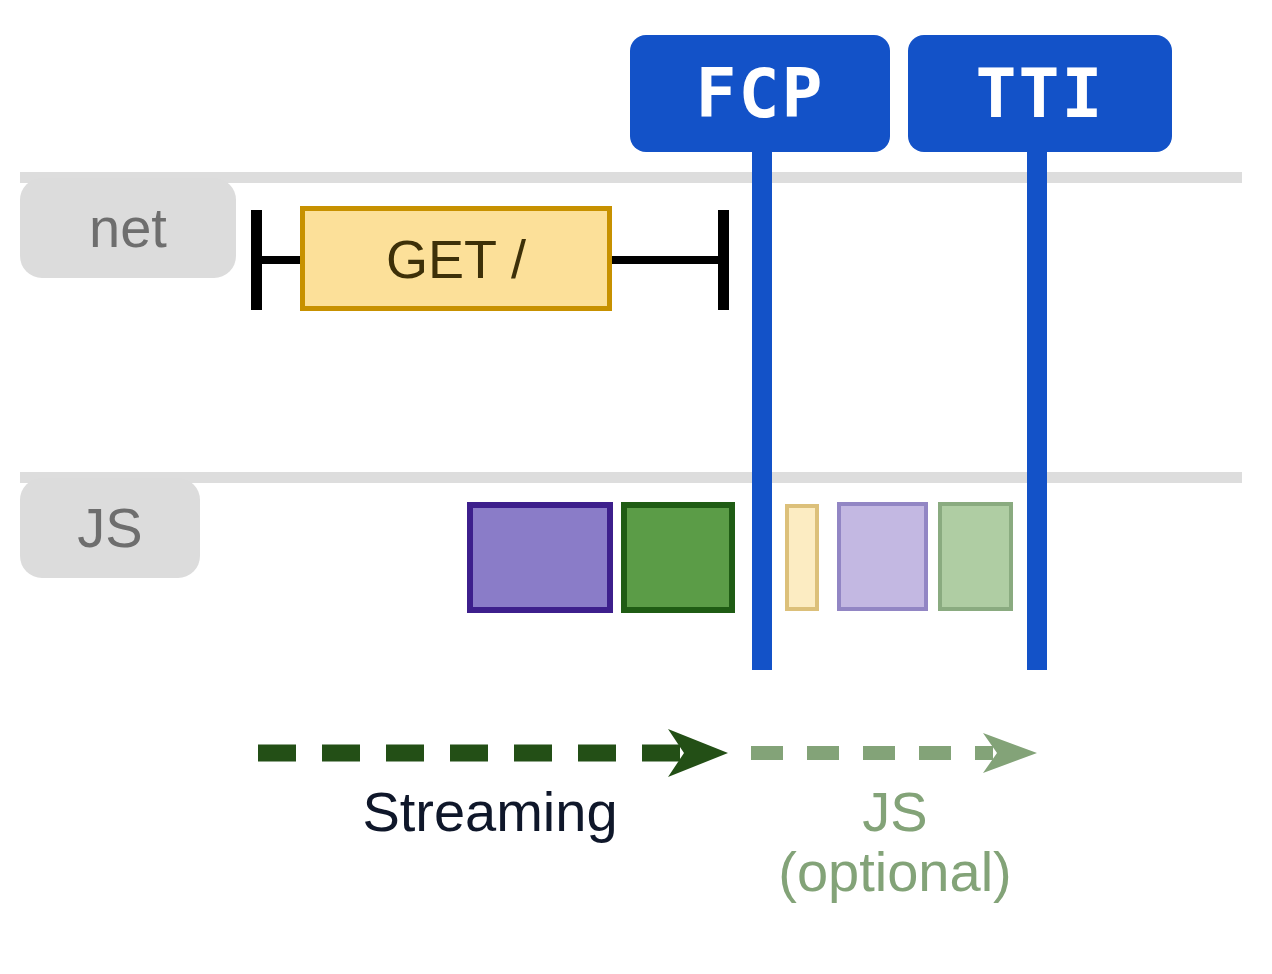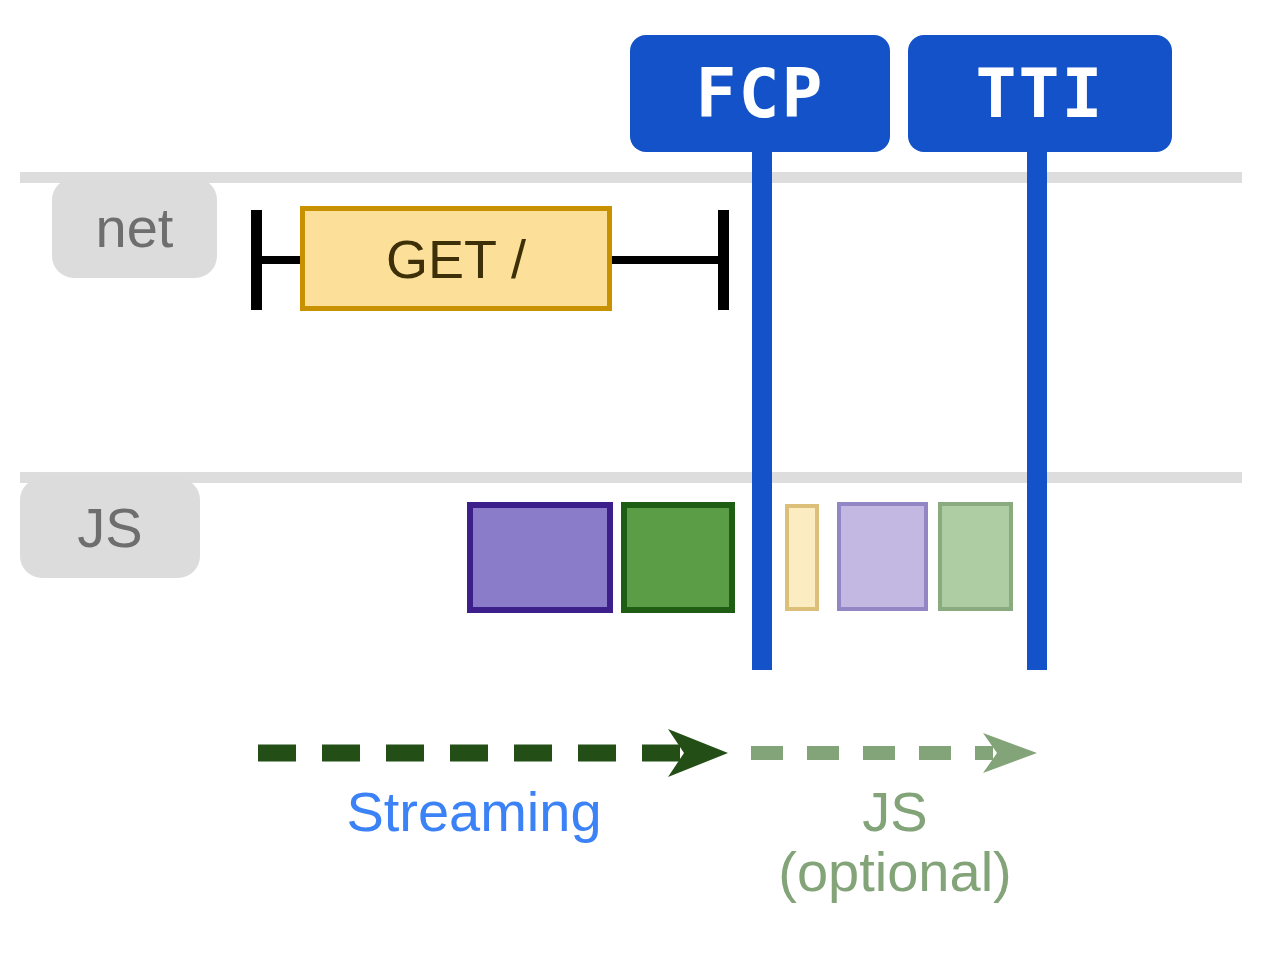--- a/index.html
+++ b/index.html
@@ -61,21 +61,21 @@
     background: #dcdcdc;
     border-radius: 22px;
     display: flex;
     align-items: center;
     justify-content: center;
     color: #6e6e6e;
     font-size: 56px;
     line-height: 1;
     font-family: "Liberation Sans", sans-serif;
   }
-  #pill-net { left: 20px; top: 178px; width: 165px; height: 100px; margin-left: 32px; }
+  #pill-net { left: 20px; top: 178px; width: 216px; height: 100px; }
   #pill-js  { left: 20px; top: 478px; width: 180px; height: 100px; }
 
   
   .req-cap {
     position: absolute;
     width: 11px;
     background: #000000;
   }
   #cap-start { left: 251px; top: 210px; height: 100px; }
   #cap-end   { left: 718px; top: 210px; height: 100px; }
@@ -114,21 +114,21 @@
   
   .flow-arrow { position: absolute; }
   .flow-label {
     position: absolute;
     text-align: center;
     font-size: 56px;
     line-height: 1.08;
     font-family: "Liberation Sans", sans-serif;
     white-space: pre-line;
   }
-  #label-streaming { left: 234px; top: 782px; width: 480px; color: #3b82f6; }
+  #label-streaming { left: 250px; top: 782px; width: 480px; color: #0f172a; }
   #label-jsopt     { left: 740px; top: 782px; width: 310px; color: #83a378; }
 </style>
 </head>
 <body>
 
 <div id="stage">
 
   <div class="lane-rule" id="rule-net"></div>
   <div class="lane-rule" id="rule-js"></div>
 

